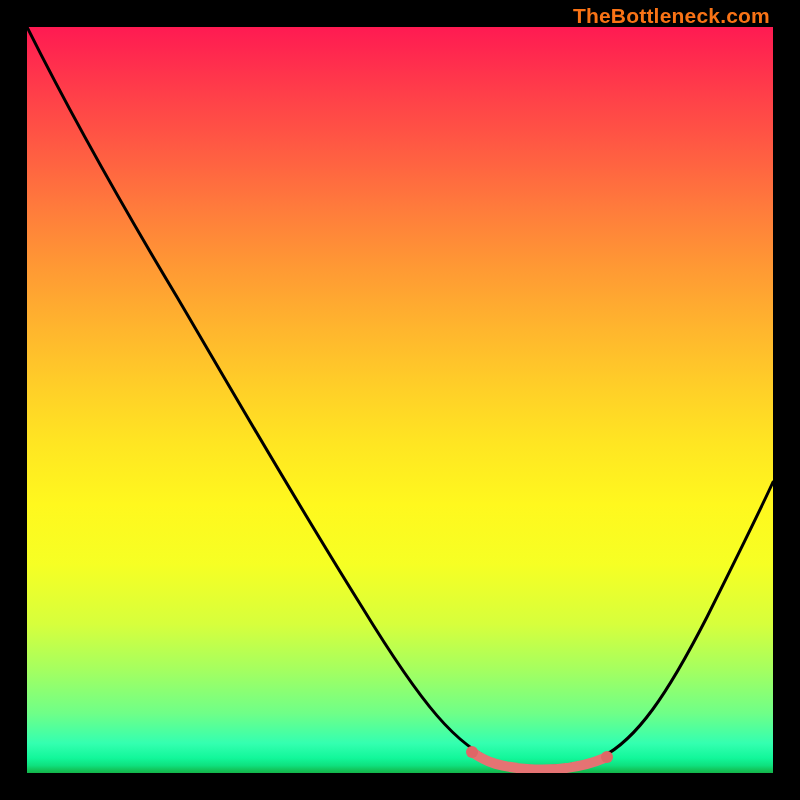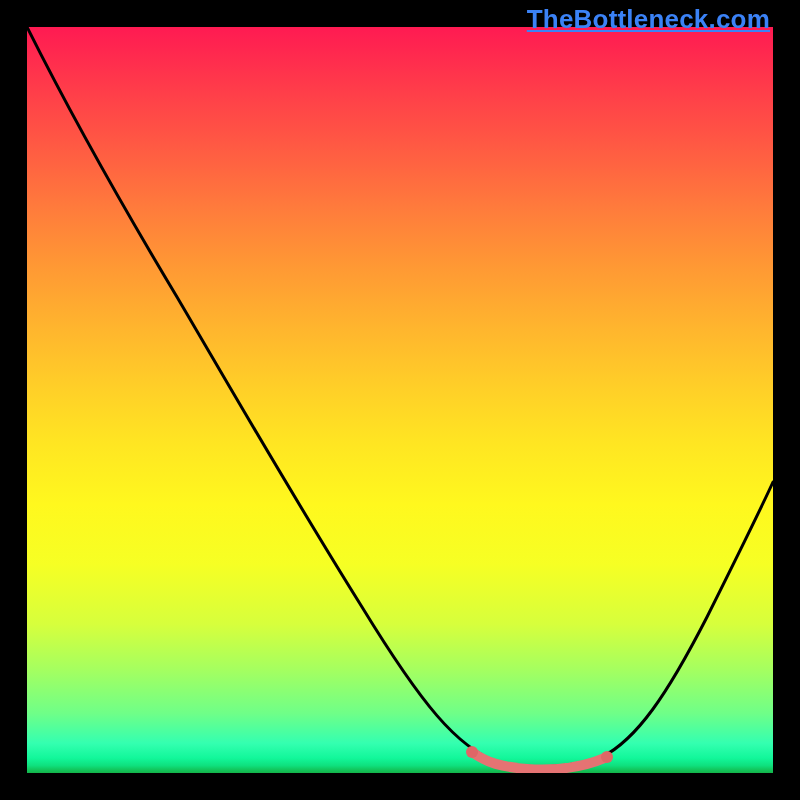--- a/index.html
+++ b/index.html
@@ -35,25 +35,24 @@
       #0fe07e 99%,
       #11c95f 99.5%,
       #14b34a 100%
     );
   }
   .watermark {
     position: absolute;
     top: 4px;
     right: 30px;
     font-family: Arial, Helvetica, sans-serif;
-    font-size: 26px;
+    font-size: 21px;
     font-weight: 600;
-    color: #3b82f6;
+    color: #f97316;
     letter-spacing: 0.2px;
-    text-decoration: underline;
   }
   svg.curve {
     position: absolute;
     left: 0; top: 0;
     width: 746px; height: 746px;
   }
 </style>
 </head>
 <body>
 

